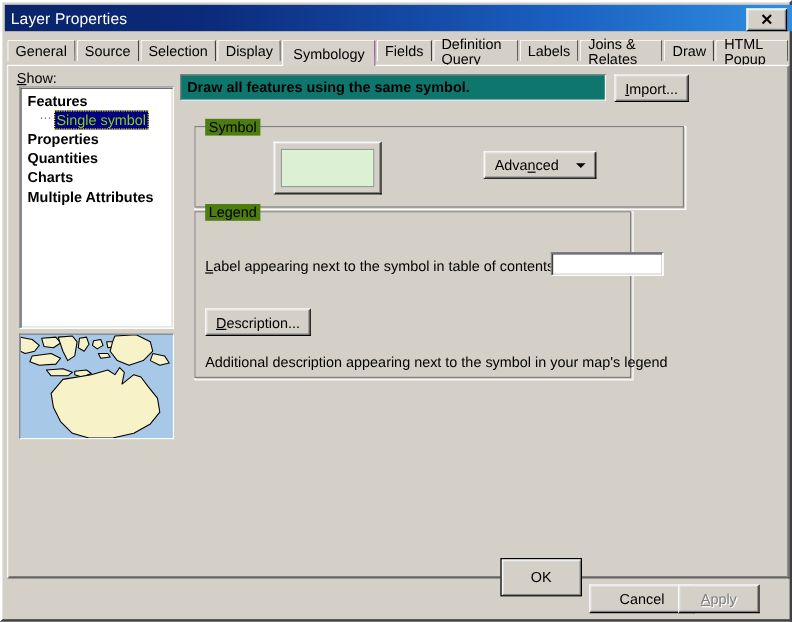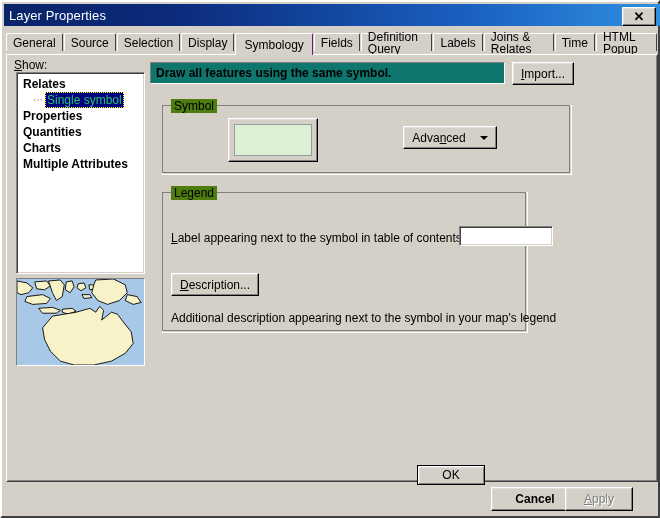--- a/index.html
+++ b/index.html
@@ -117,21 +117,21 @@
   .tree-child{
     font-weight:normal;font-size:12px;line-height:16px;
     padding-left:16px;white-space:nowrap;cursor:default;
     display:flex;align-items:center;
   }
   .tree-connector{
     display:inline-block;width:12px;color:#808080;font-size:10px;
     letter-spacing:0px;line-height:16px;
   }
   .tree-sel{
-    background:#000080;color:#22c55e;
+    background:#000080;color:#84cc16;
     outline:1px dotted #ffff00;
     outline-offset:-1px;
     padding:0 2px;
   }
   
   .thumb{
     position:absolute;left:14px;top:276px;width:129px;height:88px;
     border-top:1px solid #808080;
     border-left:1px solid #808080;
     border-right:1px solid #ffffff;
@@ -184,21 +184,21 @@
     border:1px solid #808080;
     box-sizing:border-box;
     pointer-events:none;
   }
   .group-title{
     position:absolute;top:-7px;left:8px;
     background:#4d7c0f;padding:0 3px;font-size:12px;
     z-index:2;
   }
   #symbol-group{left:160px;top:103px;width:410px;height:70px;}
-  #legend-group{left:160px;top:190px;width:366px;height:141px;}
+  #legend-group{left:160px;top:174px;width:366px;height:141px;}
   
   .swatch-btn{
     position:absolute;left:65px;top:12px;width:90px;height:44px;
     background:#d4d0c8;
     border-top:1px solid #ffffff;
     border-left:1px solid #ffffff;
     border-right:1px solid #000000;
     border-bottom:1px solid #000000;
     box-shadow:inset -1px -1px 0 #808080, inset 1px 1px 0 #dfdfdf;
     box-sizing:border-box;
@@ -238,22 +238,22 @@
     font-family:"Liberation Sans", sans-serif;
     font-size:12px;padding:1px 2px;outline:none;
   }
   #description-button{
     position:absolute;left:8px;top:80px;width:88px;height:23px;
   }
   .legend-desc{
     position:absolute;left:8px;top:118px;font-size:12px;white-space:nowrap;
   }
   
-  #ok-button{position:absolute;left:415px;top:463px;width:68px;height:20px;}
-  #cancel-button{position:absolute;left:489px;top:485px;width:88px;height:24px;font-weight:bold;}
+  #ok-button{position:absolute;left:415px;top:463px;width:68px;height:32px;}
+  #cancel-button{position:absolute;left:489px;top:485px;width:88px;height:24px;}
   #apply-button{position:absolute;left:563px;top:485px;width:68px;height:24px;}
 </style>
 </head>
 <body>
 
 <div class="dialog">
 
   <div class="titlebar">
     <span class="title-text">Layer Properties</span>
     <div class="close-btn">✕</div>
@@ -262,32 +262,32 @@
   <div class="tabstrip" id="tabstrip">
       <div class="tab">General</div>
       <div class="tab">Source</div>
       <div class="tab">Selection</div>
       <div class="tab">Display</div>
       <div class="tab active">Symbology</div>
       <div class="tab">Fields</div>
       <div class="tab">Definition Query</div>
       <div class="tab">Labels</div>
       <div class="tab">Joins &amp; Relates</div>
-      <div class="tab">Time</div>
+      <div class="tab">Draw</div>
       <div class="tab">HTML Popup</div>
     </div>
 
   <div class="tabpage">
     <div class="inner-edge"></div>
   </div>
 
   <div class="show-label"><u>S</u><span>how:</span></div>
 
   <div class="treebox" id="treebox">
-      <div class="tree-item"><span>Relates</span></div>
+      <div class="tree-item"><span>Features</span></div>
       <div class="tree-child">
         <span class="tree-connector">⋯</span>
         <span class="tree-sel">Single symbol</span>
       </div>
       <div class="tree-item"><span>Properties</span></div>
       <div class="tree-item"><span>Quantities</span></div>
       <div class="tree-item"><span>Charts</span></div>
       <div class="tree-item"><span>Multiple Attributes</span></div>
     </div>
 

